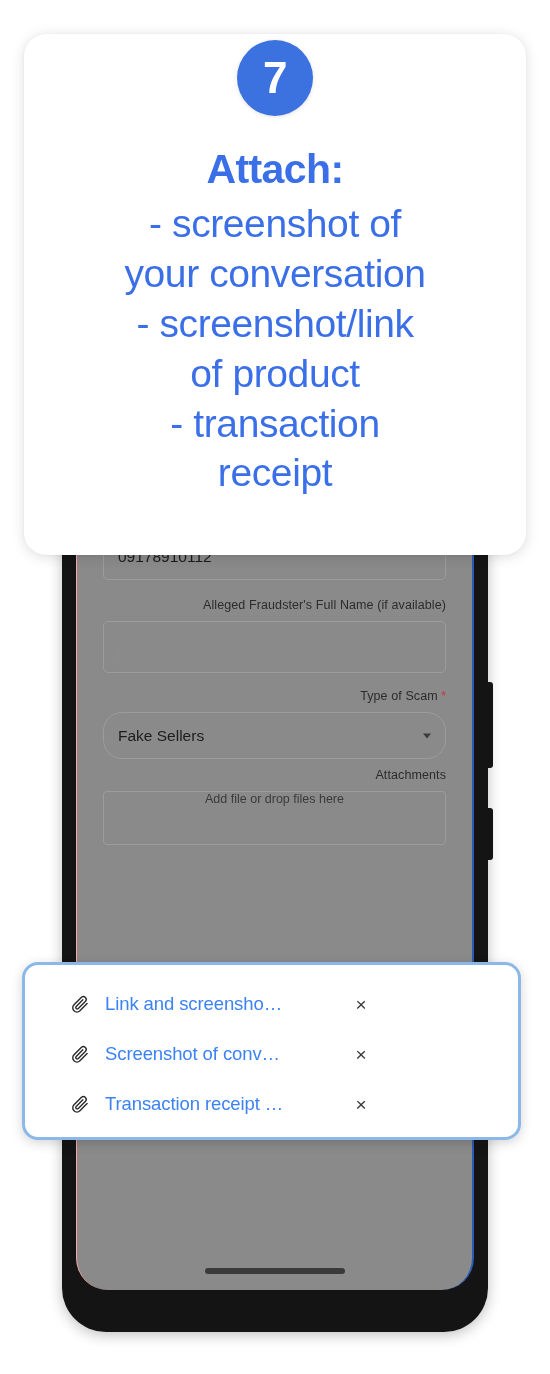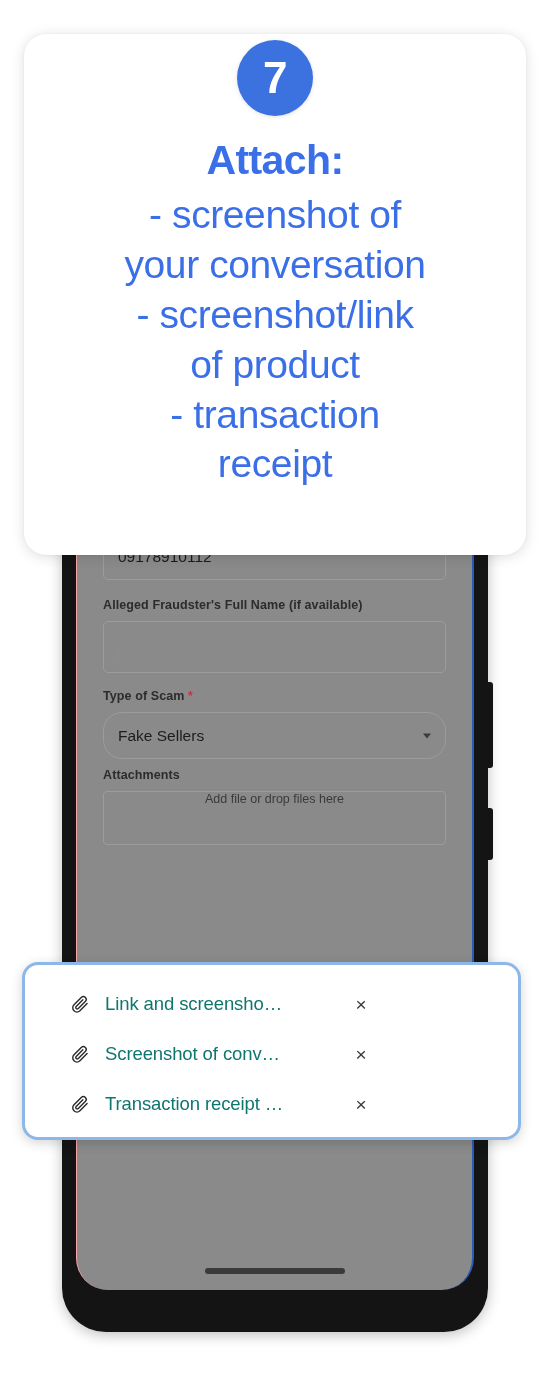--- a/index.html
+++ b/index.html
@@ -67,21 +67,21 @@
     padding: 0 10px;
     box-sizing: border-box;
   }
 
   #card-title {
     color: #3a6fe8;
     font-size: 41px;
     font-weight: 700;
     line-height: 1.12;
     letter-spacing: -0.6px;
-    margin: 8px 0 6px 0;
+    margin: 17px 0 6px 0;
   }
 
   .card-line {
     color: #3a6fe8;
     font-size: 39px;
     font-weight: 400;
     line-height: 1.28;
     letter-spacing: -0.4px;
     margin: 0;
   }
@@ -185,24 +185,25 @@
     bottom: 0;
     padding: 0 26px;
     box-sizing: border-box;
   }
 
   .field-block { margin-bottom: 9px; }
 
   .field-label {
     color: #2c2c2c;
     font-size: 12.5px;
-    font-weight: 700;
+    font-weight: 400;
     letter-spacing: 0.1px;
     margin-bottom: 9px;
     display: block;
+    text-align: right;
   }
   .req-star { color: #d02c3f; font-size: 12px; }
 
   .field-input {
     height: 47px;
     border: 1px solid #9c9c9c;
     border-radius: 5px;
     background: transparent;
     display: flex;
     align-items: center;
@@ -316,21 +317,21 @@
     width: 22px;
     height: 22px;
     flex: 0 0 22px;
     margin-right: 14px;
     display: flex;
     align-items: center;
     justify-content: center;
     color: #2a2a2a;
   }
   .attach-name {
-    color: #0f766e;
+    color: #3b82f6;
     font-size: 18.5px;
     letter-spacing: -0.1px;
     white-space: nowrap;
     flex: 1 1 auto;
   }
   .attach-remove {
     color: #3a3a3a;
     font-size: 19px;
     line-height: 1;
     width: 26px;

